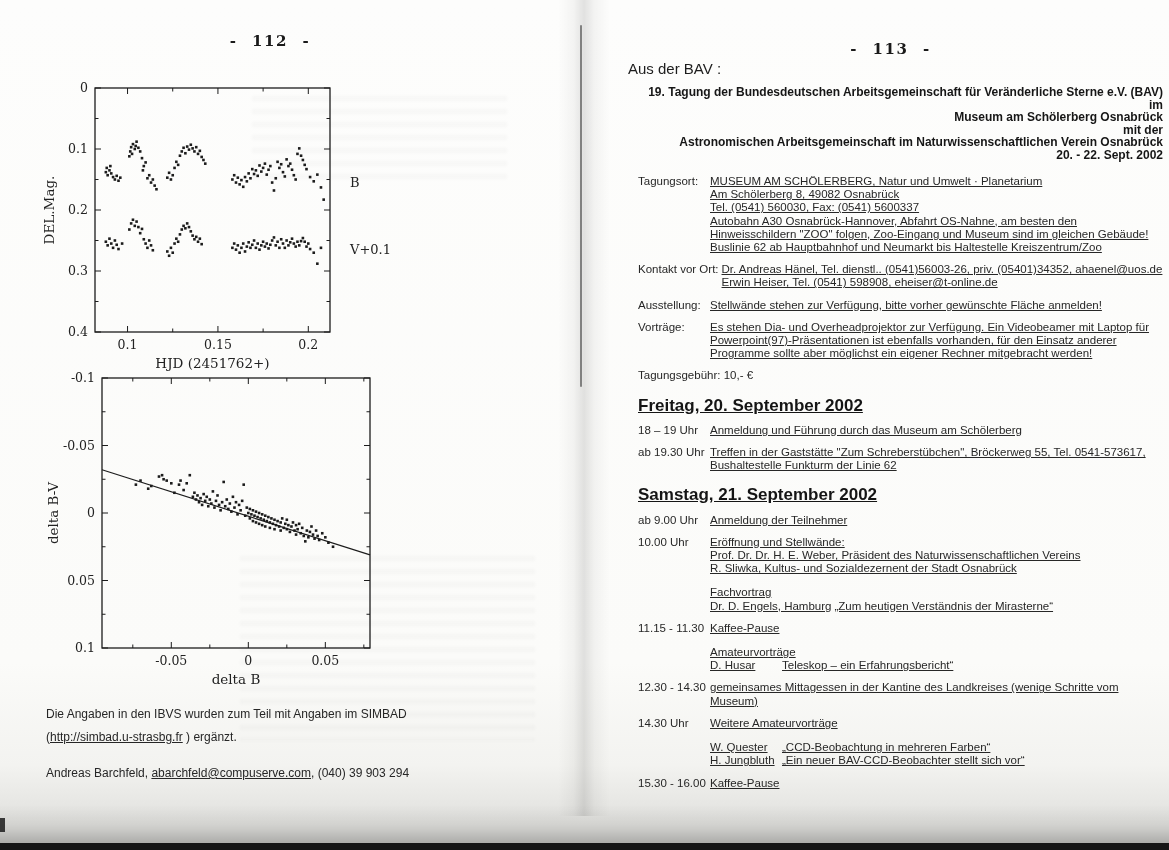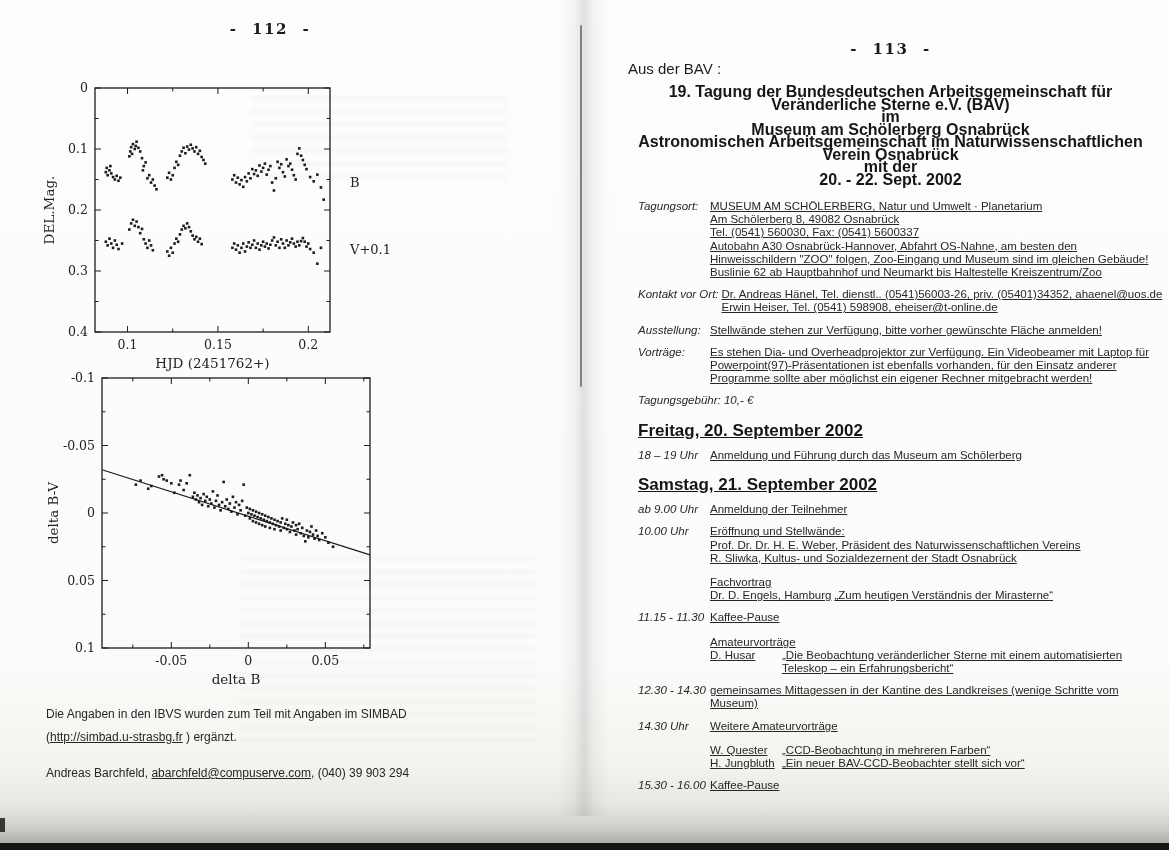--- a/index.html
+++ b/index.html
@@ -3,43 +3,43 @@
 <meta charset="utf-8">
 <style>
   html,body{margin:0;padding:0;background:#e8e8e6;}
   .scan{position:relative;width:1169px;height:850px;overflow:hidden;
         background:linear-gradient(180deg,#fdfdfc 0%,#fbfbf9 78%,#f3f3f0 90%,#e0e0dd 97%,#cfcfcc 99%);
         font-family:"Liberation Sans",sans-serif;}
   
   .page-left{position:absolute;left:0;top:0;width:578px;height:100%;}
   .pageno{font-family:"DejaVu Serif",serif;font-weight:700;font-size:15px;
           letter-spacing:1.5px;word-spacing:8px;color:#1a1a1a;}
-  .pageno-112{position:absolute;left:30px;top:20px;width:480px;text-align:center;}
+  .pageno-112{position:absolute;left:30px;top:32px;width:480px;text-align:center;}
   .chart-svg{position:absolute;}
   #chart1{left:40px;top:72px;}
   #chart2{left:40px;top:365px;}
   .footer{position:absolute;left:46px;top:703px;width:505px;font-size:12px;line-height:23px;color:#262626;}
   .footer p{margin:0 0 13px 0;}
   .u{text-decoration:underline;}
   .ghost{position:absolute;filter:blur(1.6px);opacity:.28;pointer-events:none;
          background:repeating-linear-gradient(180deg, rgba(110,110,110,.14) 0 5px, transparent 5px 13px);}
   .ghost-1{left:252px;top:96px;width:255px;height:86px;}
   .ghost-2{left:240px;top:556px;width:295px;height:185px;}
   
   .spine{position:absolute;left:558px;top:0;width:52px;height:96%;
          background:linear-gradient(90deg, rgba(0,0,0,0) 0%, rgba(0,0,0,.04) 30%, rgba(0,0,0,.11) 50%, rgba(0,0,0,.04) 70%, rgba(0,0,0,0) 100%);}
   .spine-line{position:absolute;left:580px;top:25px;width:2px;height:362px;background:rgba(45,45,45,.55);border-radius:2px;}
   
   .page-right{position:absolute;left:618px;top:16px;width:545px;height:100%;color:#262626;}
   .pageno-113{margin-top:24px;text-align:center;}
   .source{margin:2px 0 0 10px;font-size:15px;line-height:18px;color:#1d1d1d;}
-  .title-block{margin-top:8px;text-align:center;font-weight:700;font-size:16px;line-height:12.5px;color:#161616;}
+  .title-block{margin-top:8px;text-align:right;font-weight:700;font-size:12px;line-height:12.5px;color:#161616;}
   .content{margin:14px 6px 0 20px;font-size:11.5px;line-height:13.2px;color:#272727;}
   .row{display:flex;margin-bottom:9px;}
-  .lbl{flex:0 0 auto;min-width:69px;padding-right:3px;font-style:italic;}
+  .lbl{flex:0 0 auto;min-width:69px;padding-right:3px;}
   .cnt{flex:1;min-width:0;text-decoration:underline;}
   .ln{white-space:nowrap;}
   .sec{margin-top:16px;}
   .sec-h{font-weight:700;text-decoration:underline;font-size:17px;margin-bottom:12px;color:#151515;}
   .gapline{height:11px;}
   .talk{display:flex;}
   .spk{flex:0 0 auto;min-width:69px;padding-right:3px;}
   
   .bottom-shade{position:absolute;left:0;right:0;bottom:7px;height:38px;
          background:linear-gradient(180deg, rgba(0,0,0,0) 0%, rgba(0,0,0,.08) 65%, rgba(0,0,0,.16) 100%);}
@@ -459,22 +459,22 @@
   <div class="spine"></div>
   <div class="spine-line"></div>
 
   <div class="page-right">
     <div class="pageno pageno-113">- 113 -</div>
     <div class="source">Aus der BAV :</div>
     <div class="title-block" id="title-block">
         <div>19. Tagung der Bundesdeutschen Arbeitsgemeinschaft für Veränderliche Sterne e.V. (BAV)</div>
         <div>im</div>
         <div>Museum am Schölerberg Osnabrück</div>
+        <div>mit der</div>
         <div>Astronomischen Arbeitsgemeinschaft im Naturwissenschaftlichen Verein Osnabrück</div>
-        <div>mit der</div>
         <div>20. - 22. Sept. 2002</div>
       </div>
     <div class="content">
       <div id="info-rows">
           <div class="row">
             <span class="lbl">Tagungsort:</span>
             <span class="cnt">
               <div class="ln">MUSEUM AM SCHÖLERBERG, Natur und Umwelt · Planetarium</div>
               <div class="ln">Am Schölerberg 8, 49082 Osnabrück</div>
               <div class="ln">Tel. (0541) 560030, Fax: (0541) 5600337</div>
@@ -511,20 +511,27 @@
         </div>
       <div id="schedule">
           <div class="sec">
             <div class="sec-h">Freitag, 20. September 2002</div>
             <div class="row">
               <span class="lbl">18 – 19 Uhr</span>
               <span class="cnt">
                 <div class="ln">Anmeldung und Führung durch das Museum am Schölerberg</div>
               </span>
             </div>
+            <div class="row">
+              <span class="lbl">ab 19.30 Uhr</span>
+              <span class="cnt">
+                <div class="ln">Treffen in der Gaststätte "Zum Schreberstübchen", Bröckerweg 55, Tel. 0541-573617,</div>
+                <div class="ln">Bushaltestelle Funkturm der Linie 62</div>
+              </span>
+            </div>
           </div>
           <div class="sec">
             <div class="sec-h">Samstag, 21. September 2002</div>
             <div class="row">
               <span class="lbl">ab 9.00 Uhr</span>
               <span class="cnt">
                 <div class="ln">Anmeldung der Teilnehmer</div>
               </span>
             </div>
             <div class="row">
@@ -545,21 +552,20 @@
             </div>
             <div class="row">
               <span class="lbl">11.15 - 11.30</span>
               <span class="cnt">
                 <div class="ln">Kaffee-Pause</div>
                 <div class="gapline"></div>
                 <div class="ln">Amateurvorträge</div>
                 <div class="talk">
                   <span class="spk">D. Husar</span>
                   <span>
-                    <div class="ln">„Die Beobachtung veränderlicher Sterne mit einem automatisierten</div>
                     <div class="ln">Teleskop – ein Erfahrungsbericht“</div>
                   </span>
                 </div>
               </span>
             </div>
             <div class="row">
               <span class="lbl">12.30 - 14.30</span>
               <span class="cnt">
                 <div class="ln">gemeinsames Mittagessen in der Kantine des Landkreises (wenige Schritte vom</div>
                 <div class="ln">Museum)</div>

